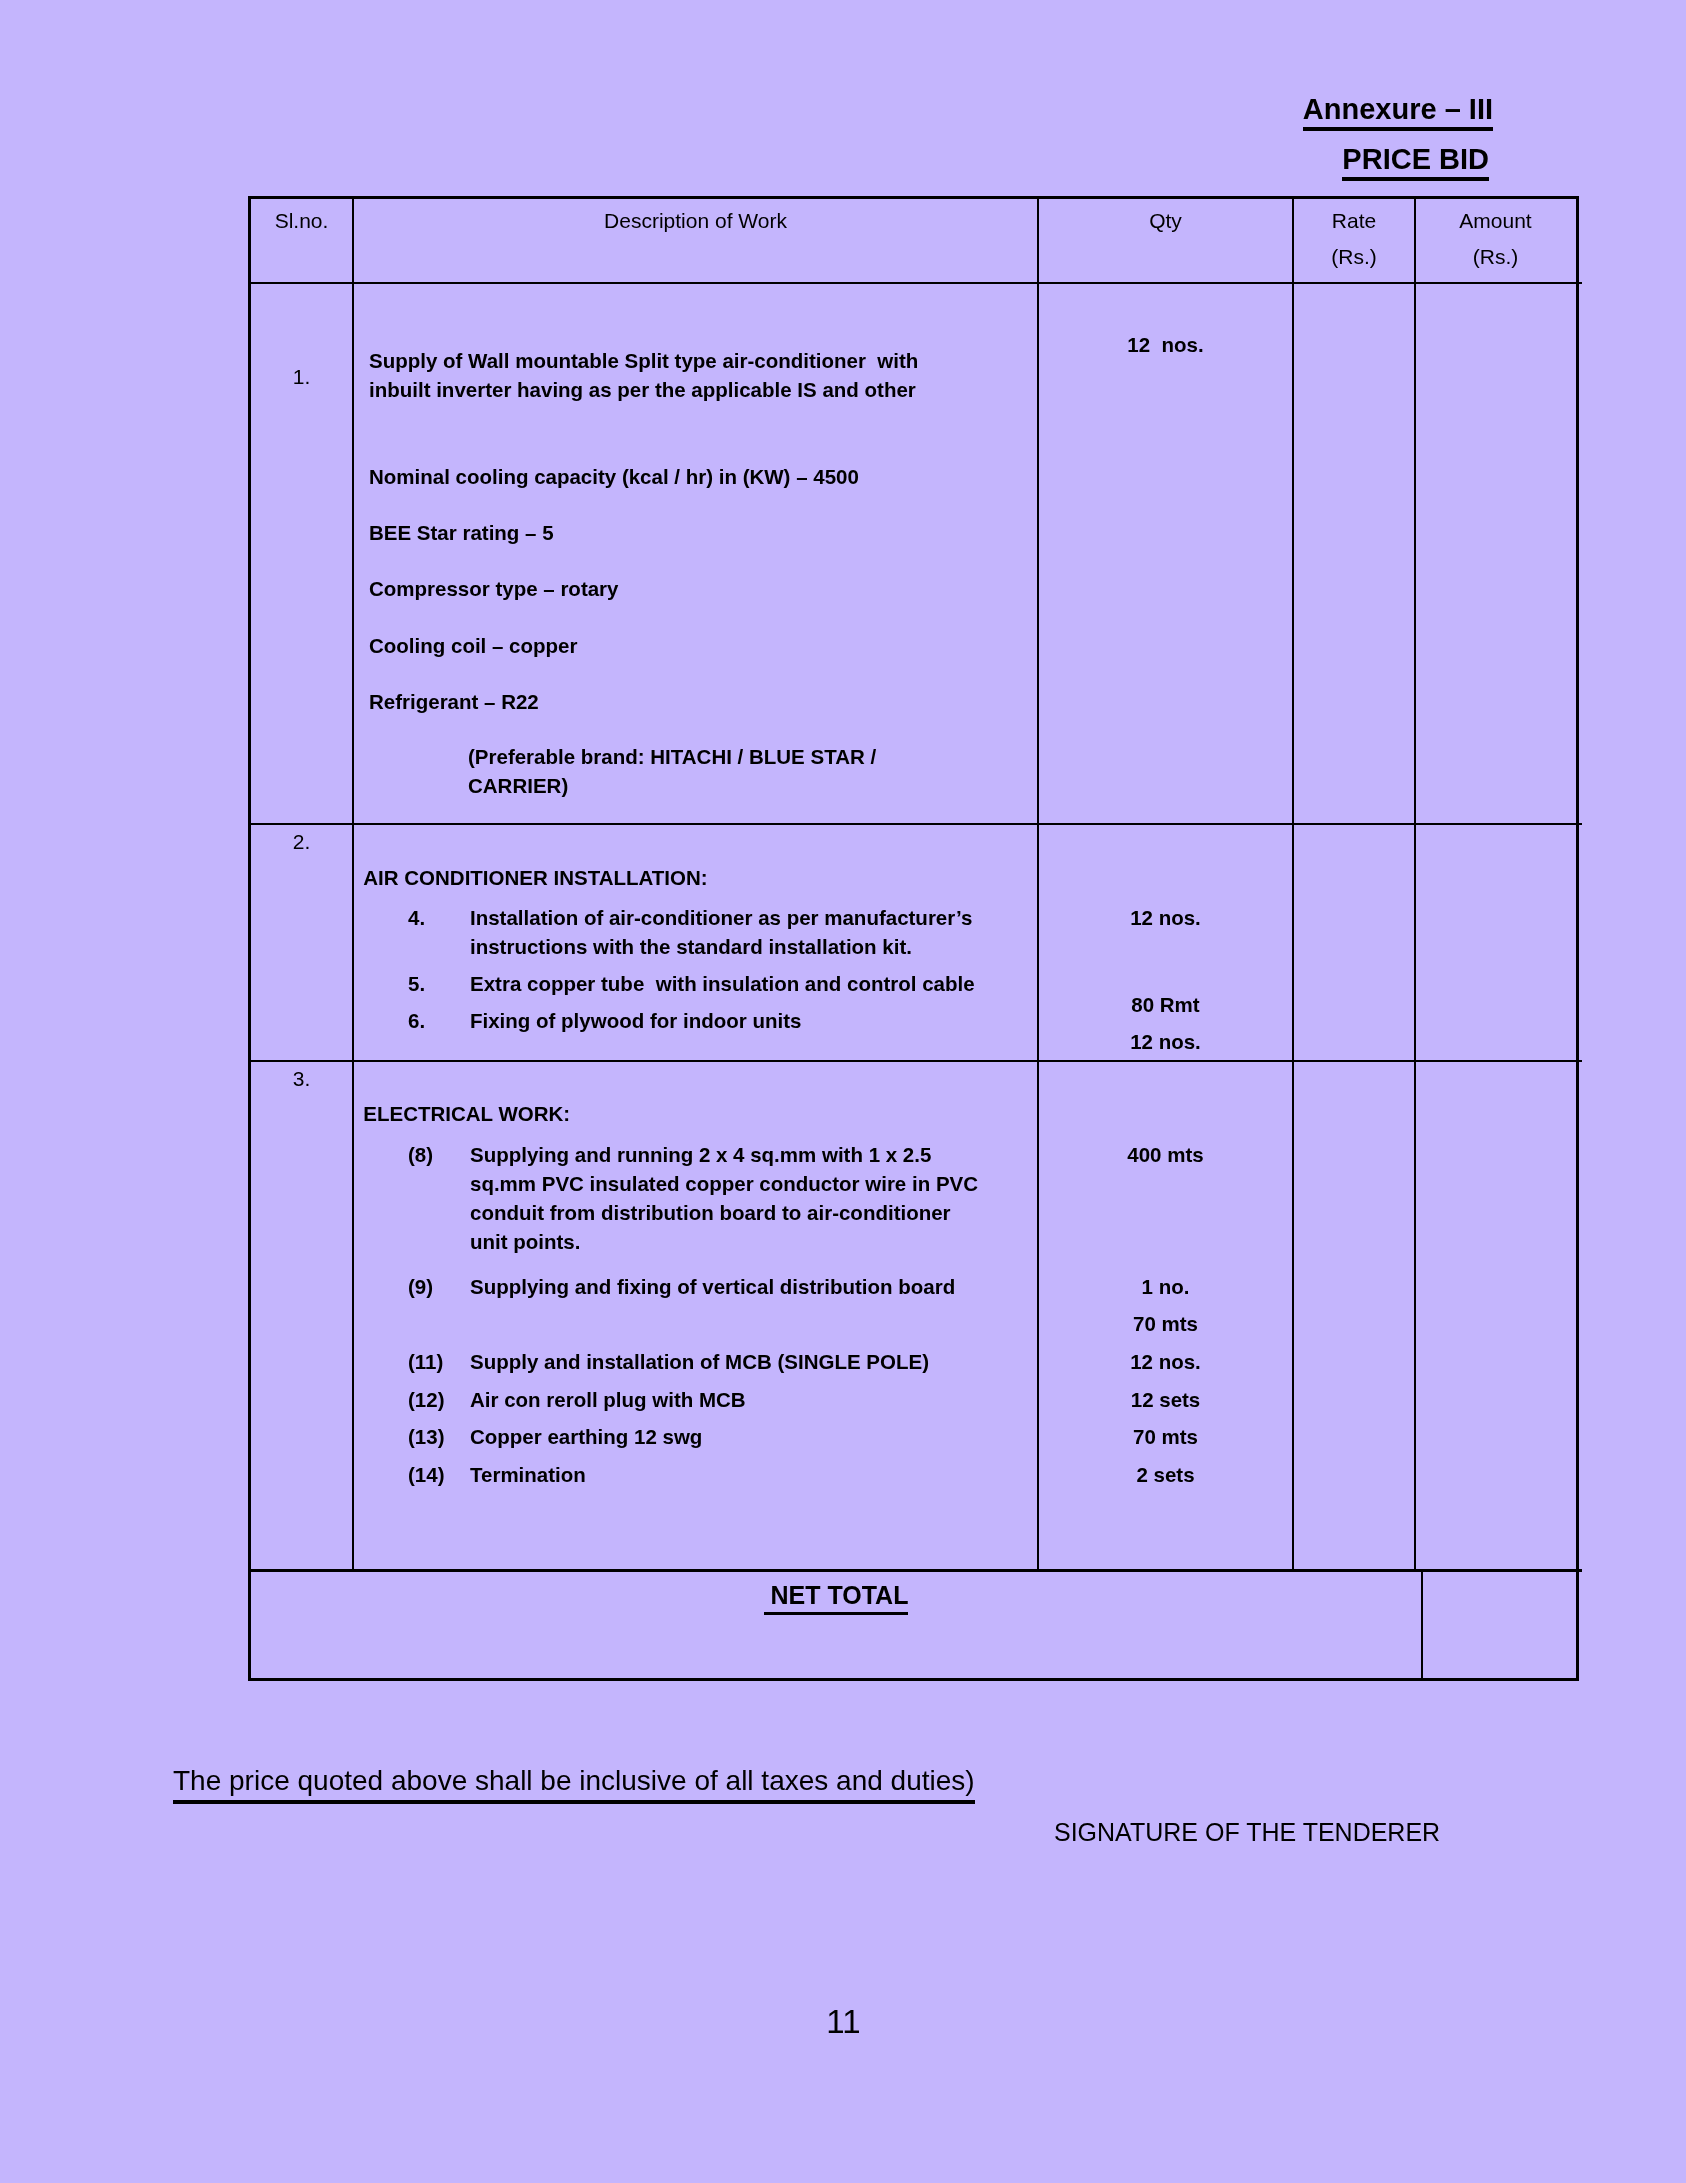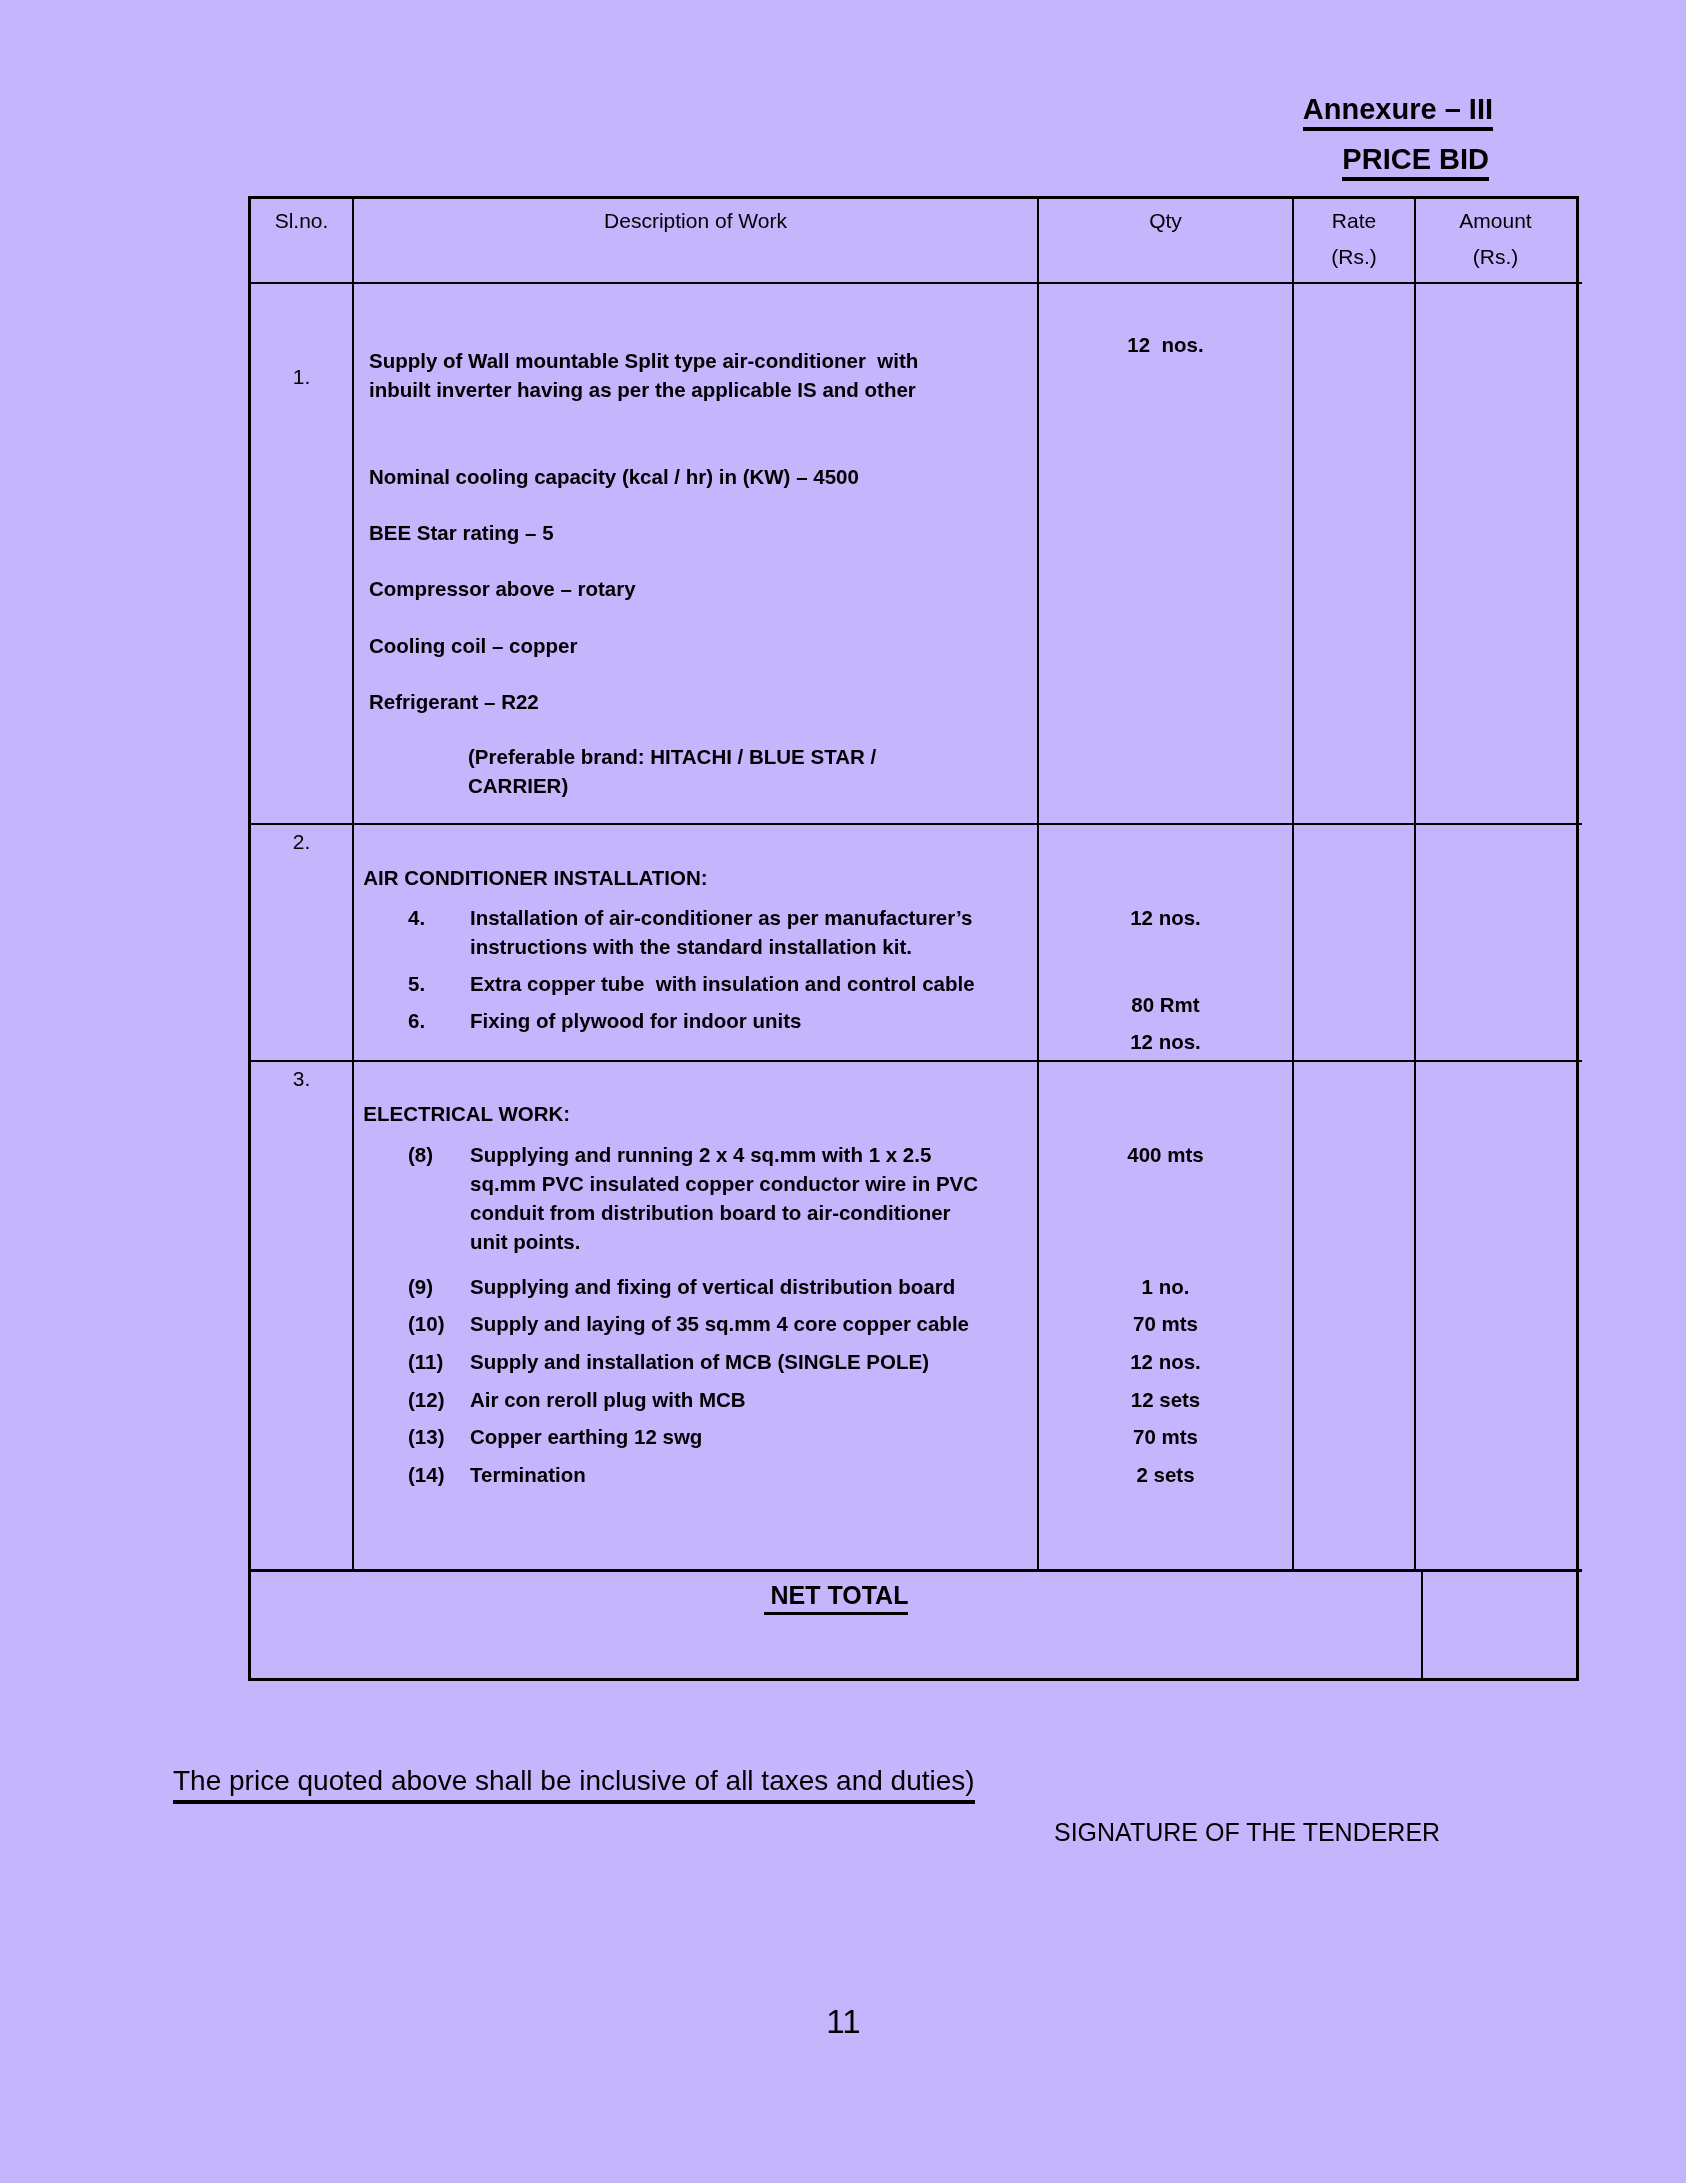--- a/index.html
+++ b/index.html
@@ -96,21 +96,21 @@
       <div class="tcell vline">
         <div class="sl-num" style="top:81px;">1.</div>
       </div>
       <div class="tcell vline desc-pad">
         <div class="block" style="top:62px;left:15px;">
           <div class="bold-line">Supply of Wall mountable Split type air-conditioner  with</div>
           <div class="bold-line">inbuilt inverter having as per the applicable IS and other</div>
         </div>
         <div class="block bold-line" style="top:178px;left:15px;">Nominal cooling capacity (kcal / hr) in (KW) – 4500</div>
         <div class="block bold-line" style="top:234px;left:15px;">BEE Star rating – 5</div>
-        <div class="block bold-line" style="top:290px;left:15px;">Compressor above – rotary</div>
+        <div class="block bold-line" style="top:290px;left:15px;">Compressor type – rotary</div>
         <div class="block bold-line" style="top:347px;left:15px;">Cooling coil – copper</div>
         <div class="block bold-line" style="top:403px;left:15px;">Refrigerant – R22</div>
         <div class="brand-block" style="top:458px;">
           <div class="bold-line">(Preferable brand: HITACHI / BLUE STAR /</div>
           <div class="bold-line">CARRIER)</div>
         </div>
       </div>
       <div class="tcell vline">
         <div class="qty-val" style="top:46px;">12  nos.</div>
       </div>
@@ -165,26 +165,20 @@
             <div class="bold-line">Supplying and running 2 x 4 sq.mm with 1 x 2.5</div>
             <div class="bold-line">sq.mm PVC insulated copper conductor wire in PVC</div>
             <div class="bold-line">conduit from distribution board to air-conditioner</div>
             <div class="bold-line">unit points.</div>
           </div>
         </div>
         <div class="item" style="top:210px;">
           <div class="inum">(9)</div>
           <div class="itext">
               <div class="bold-line">Supplying and fixing of vertical distribution board</div>
-            </div>
-        </div>
-        <div class="item" style="top:247px;">
-          <div class="inum">(10)</div>
-          <div class="itext">
-              <div class="bold-line">Supply and laying of 35 sq.mm 4 core copper cable</div>
             </div>
         </div>
         <div class="item" style="top:285px;">
           <div class="inum">(11)</div>
           <div class="itext">
               <div class="bold-line">Supply and installation of MCB (SINGLE POLE)</div>
             </div>
         </div>
         <div class="item" style="top:323px;">
           <div class="inum">(12)</div>

